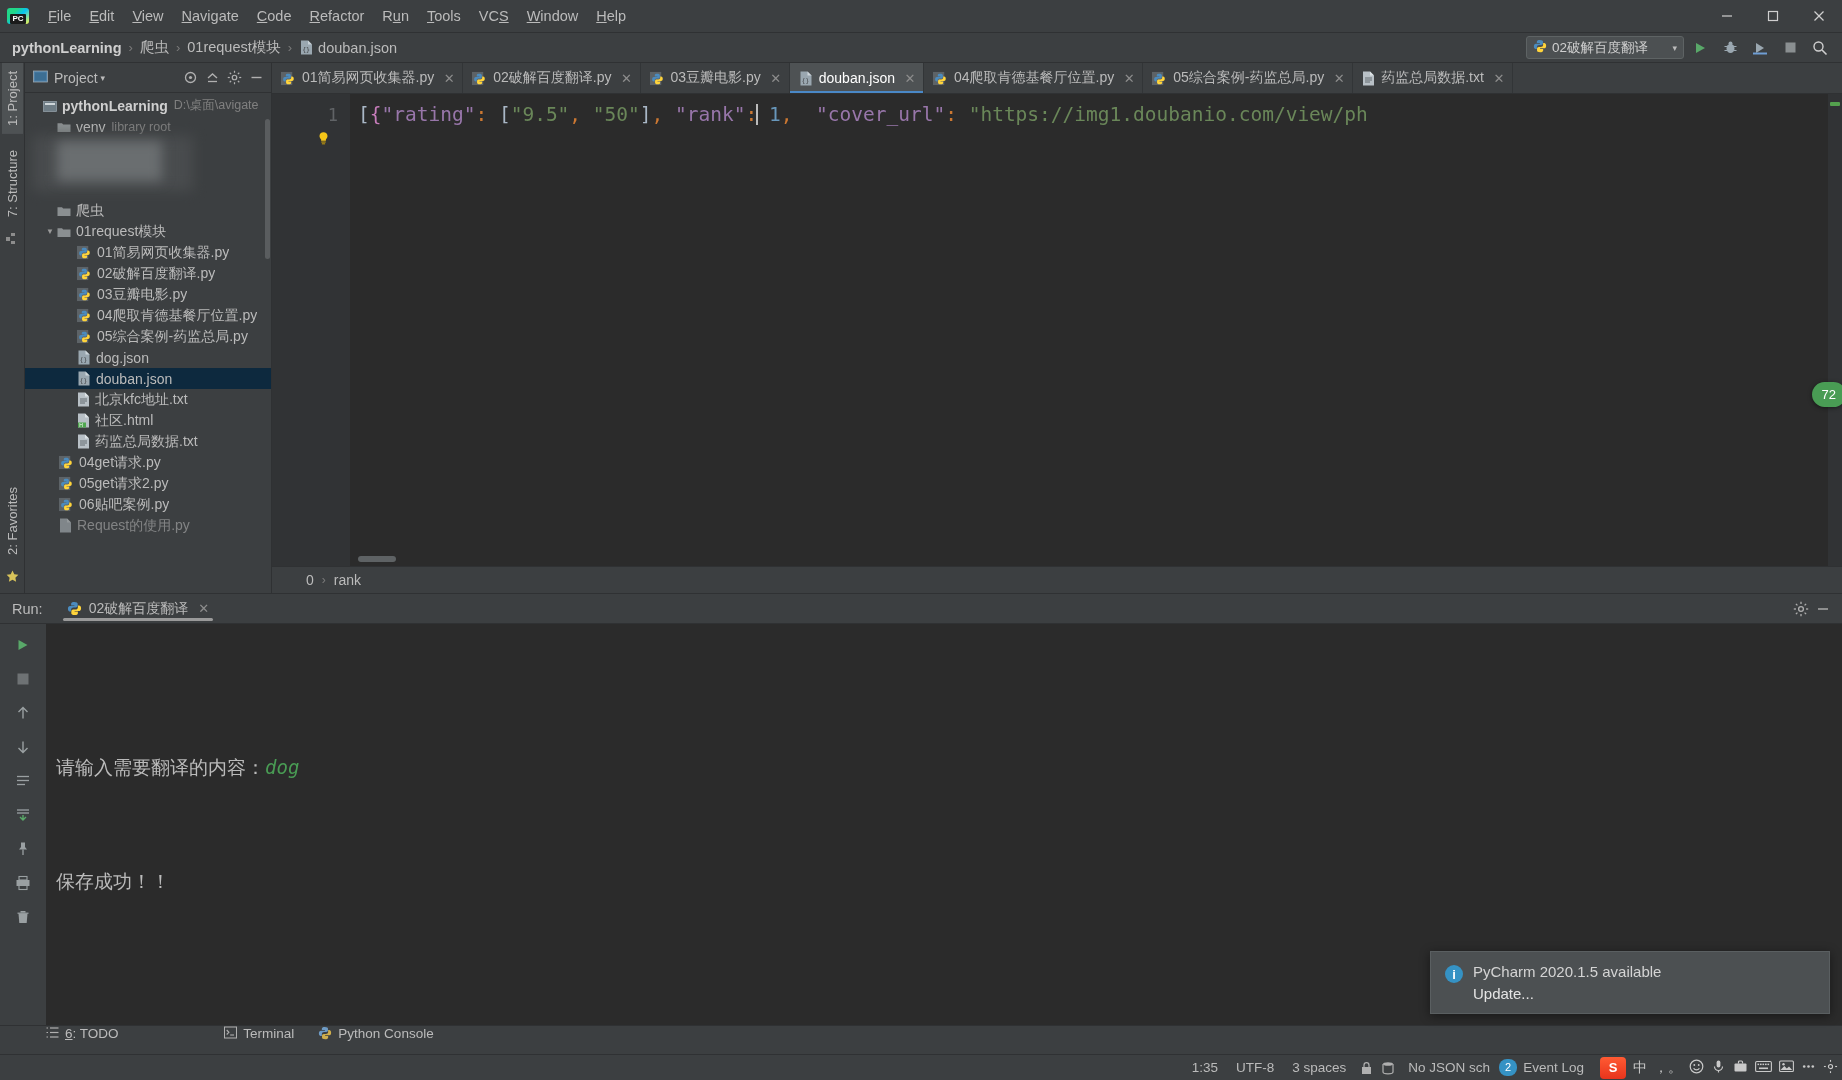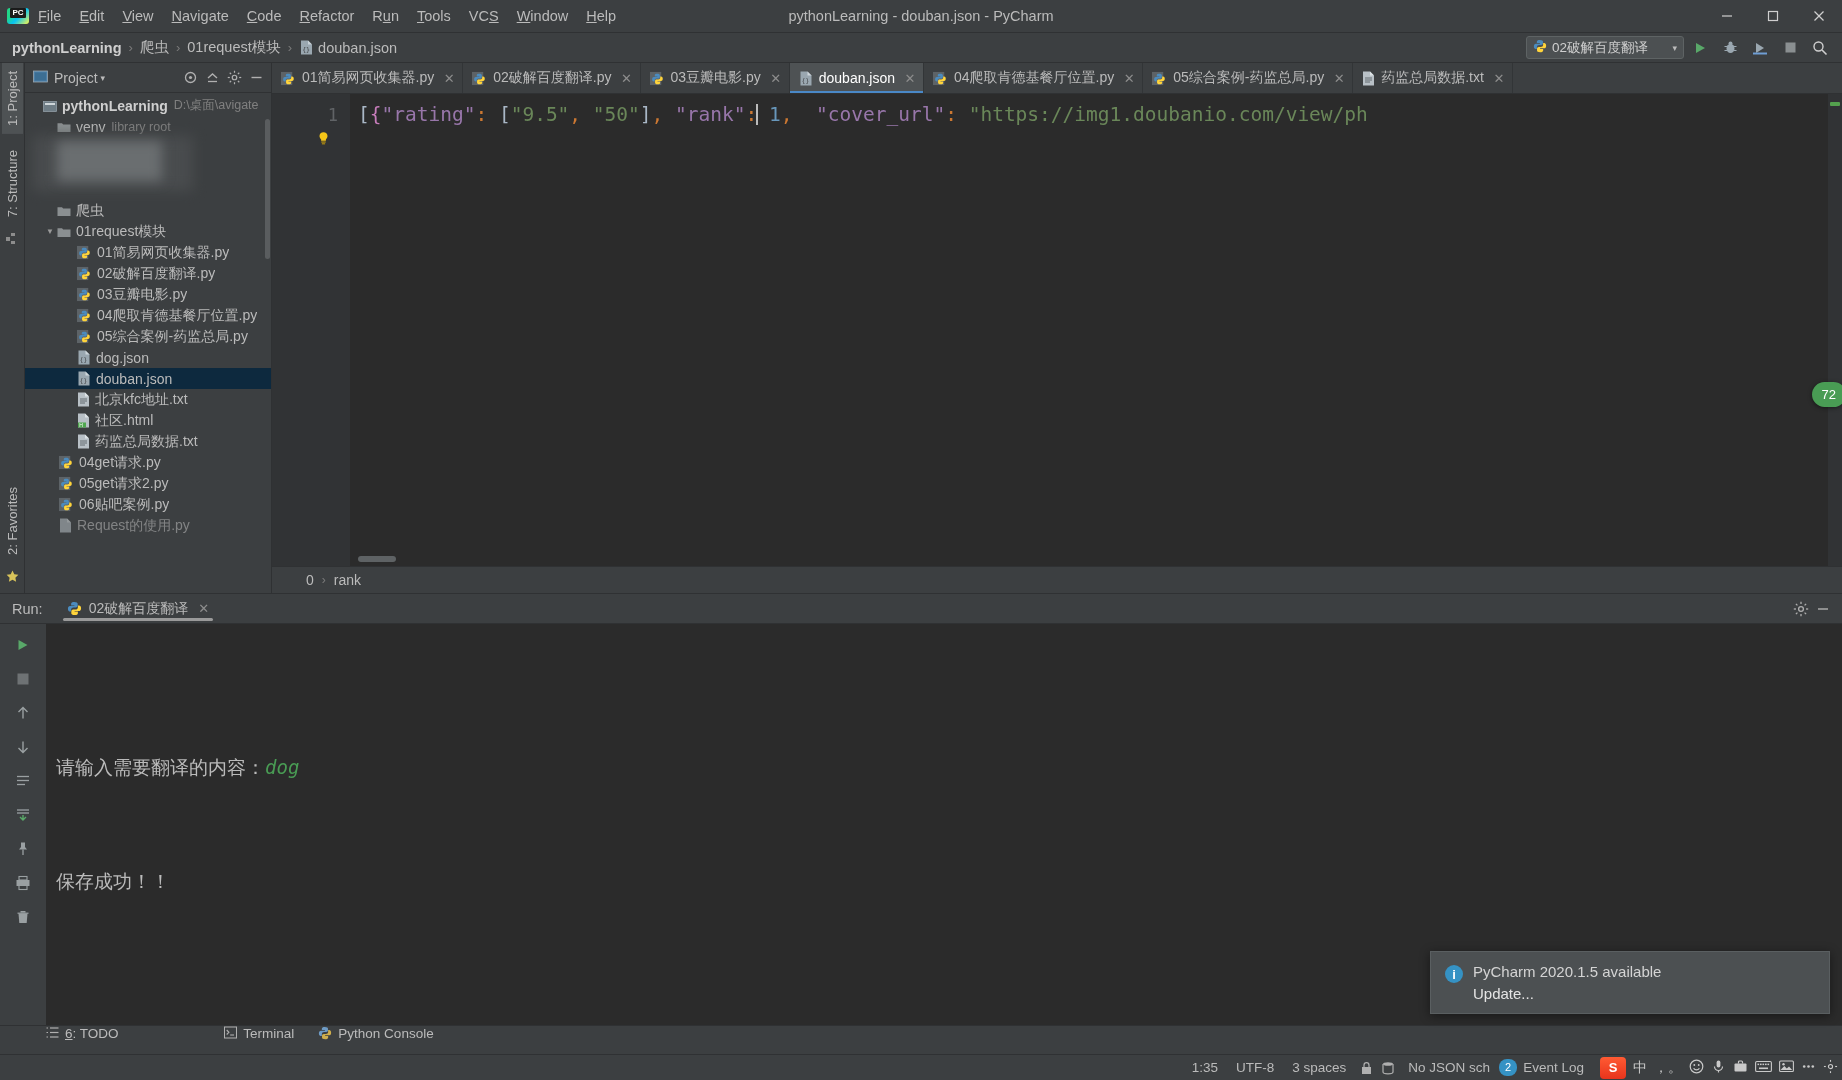--- a/index.html
+++ b/index.html
@@ -22,24 +22,24 @@
 
   
   .titlebar {
     height: 33px; flex: 0 0 33px;
     background: #3c3f41;
     display: flex; align-items: center;
     border-bottom: 1px solid #2f3133;
     position: relative;
   }
   .pc-logo {
-    width: 22px; height: 16px; margin-left: 7px; 
+    width: 22px; height: 16px; margin-left: 7px; margin-right: 10px;
     border-radius: 3px;
     background: linear-gradient(135deg,#21d789 0%,#21d789 30%,#07c3f2 55%,#fcf84a 100%);
-    display: flex; align-items: flex-start; justify-content: center;
+    display: flex; align-items: flex-end; justify-content: center;
     flex: 0 0 22px;
   }
   .pc-logo span {
     font-size: 8px; font-weight: bold; color: #000;
     background: #1b1b1b; color:#fff; padding: 1px 2px; border-radius:1px;
     line-height: 1;
   }
   .menubar { display: flex; align-items: center; height: 100%; }
   .menu-item {
     padding: 12px 9px; height: 100%;
@@ -429,21 +429,20 @@
       <div class="menu-item">
           <span>VC<u>S</u></span>
         </div>
       <div class="menu-item">
           <span><u>W</u>indow</span>
         </div>
       <div class="menu-item">
           <span><u>H</u>elp</span>
         </div>
     </div>
-    <div class="win-title">pythonLearning - douban.json - PyCharm</div>
     <div class="win-ctrl">
       <div class="wbtn">
         <svg width="12" height="12" viewBox="0 0 12 12">
             <line x1="1" y1="6" x2="11" y2="6" stroke="#cfcfcf" stroke-width="1.2"></line>
           </svg>
       </div>
       <div class="wbtn">
         <svg width="12" height="12" viewBox="0 0 12 12">
             <rect x="1.5" y="1.5" width="9" height="9" fill="none" stroke="#cfcfcf" stroke-width="1.2"></rect>
           </svg>

